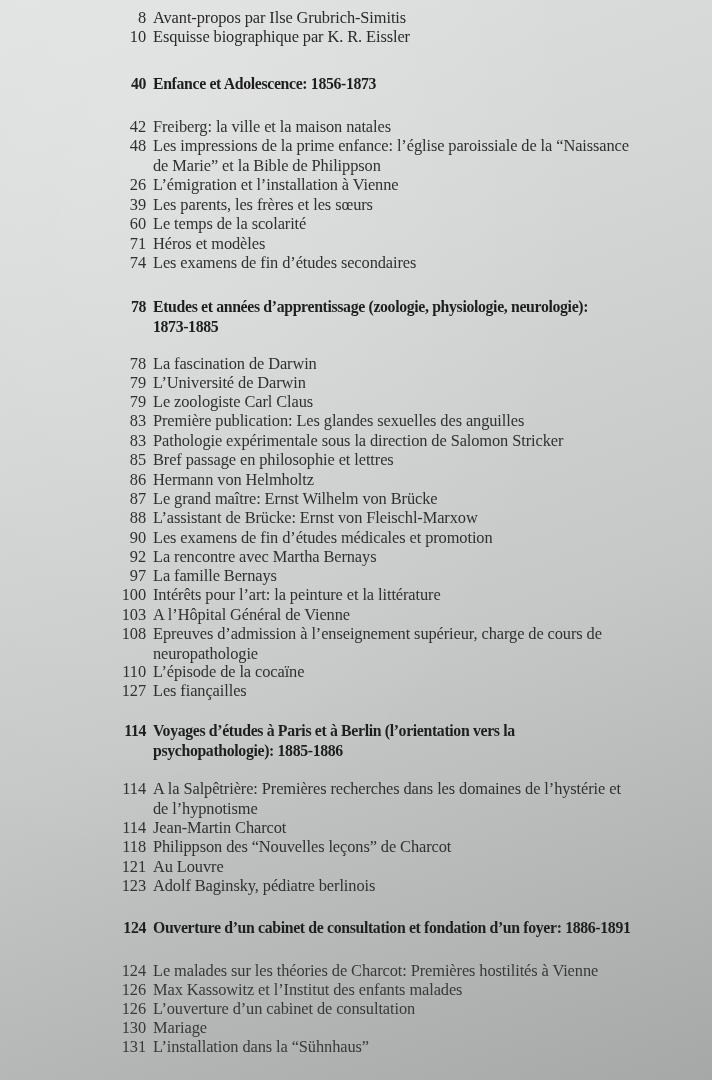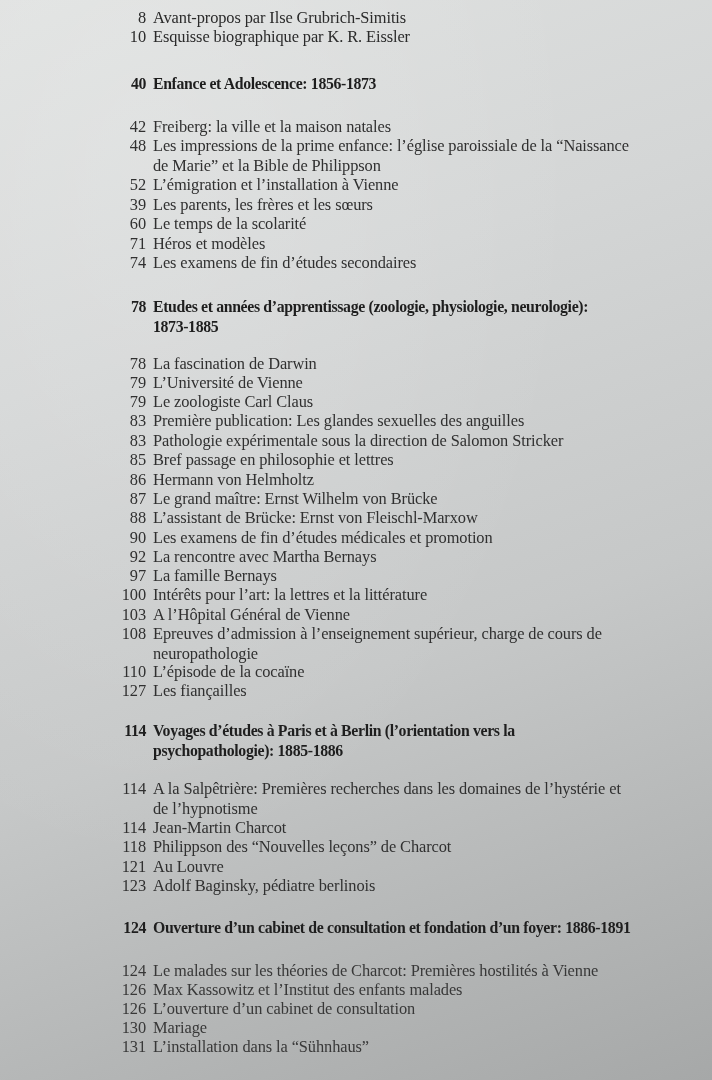--- a/index.html
+++ b/index.html
@@ -81,21 +81,21 @@
     <div class="entry sub" style="top: 117px;">
     <span class="num">42</span>
     <span class="txt">Freiberg: la ville et la maison natales</span>
   </div>
     <div class="entry sub" style="top: 136px;">
     <span class="num">48</span>
     <span class="txt">Les impressions de la prime enfance: l’église paroissiale de la “Naissance
 de Marie” et la Bible de Philippson</span>
   </div>
     <div class="entry sub" style="top: 175px;">
-    <span class="num">52</span>
+    <span class="num">26</span>
     <span class="txt">L’émigration et l’installation à Vienne</span>
   </div>
     <div class="entry sub" style="top: 195px;">
     <span class="num">39</span>
     <span class="txt">Les parents, les frères et les sœurs</span>
   </div>
     <div class="entry sub" style="top: 214px;">
     <span class="num">60</span>
     <span class="txt">Le temps de la scolarité</span>
   </div>
@@ -111,21 +111,21 @@
     <span class="num">78</span>
     <span class="txt">Etudes et années d’apprentissage (zoologie, physiologie, neurologie):
 1873-1885</span>
   </div>
     <div class="entry sub" style="top: 354px;">
     <span class="num">78</span>
     <span class="txt">La fascination de Darwin</span>
   </div>
     <div class="entry sub" style="top: 373px;">
     <span class="num">79</span>
-    <span class="txt">L’Université de Vienne</span>
+    <span class="txt">L’Université de Darwin</span>
   </div>
     <div class="entry sub" style="top: 392px;">
     <span class="num">79</span>
     <span class="txt">Le zoologiste Carl Claus</span>
   </div>
     <div class="entry sub" style="top: 411px;">
     <span class="num">83</span>
     <span class="txt">Première publication: Les glandes sexuelles des anguilles</span>
   </div>
     <div class="entry sub" style="top: 431px;">
@@ -155,21 +155,21 @@
     <div class="entry sub" style="top: 547px;">
     <span class="num">92</span>
     <span class="txt">La rencontre avec Martha Bernays</span>
   </div>
     <div class="entry sub" style="top: 566px;">
     <span class="num">97</span>
     <span class="txt">La famille Bernays</span>
   </div>
     <div class="entry sub" style="top: 585px;">
     <span class="num">100</span>
-    <span class="txt">Intérêts pour l’art: la lettres et la littérature</span>
+    <span class="txt">Intérêts pour l’art: la peinture et la littérature</span>
   </div>
     <div class="entry sub" style="top: 605px;">
     <span class="num">103</span>
     <span class="txt">A l’Hôpital Général de Vienne</span>
   </div>
     <div class="entry sub" style="top: 624px;">
     <span class="num">108</span>
     <span class="txt">Epreuves d’admission à l’enseignement supérieur, charge de cours de
 neuropathologie</span>
   </div>

